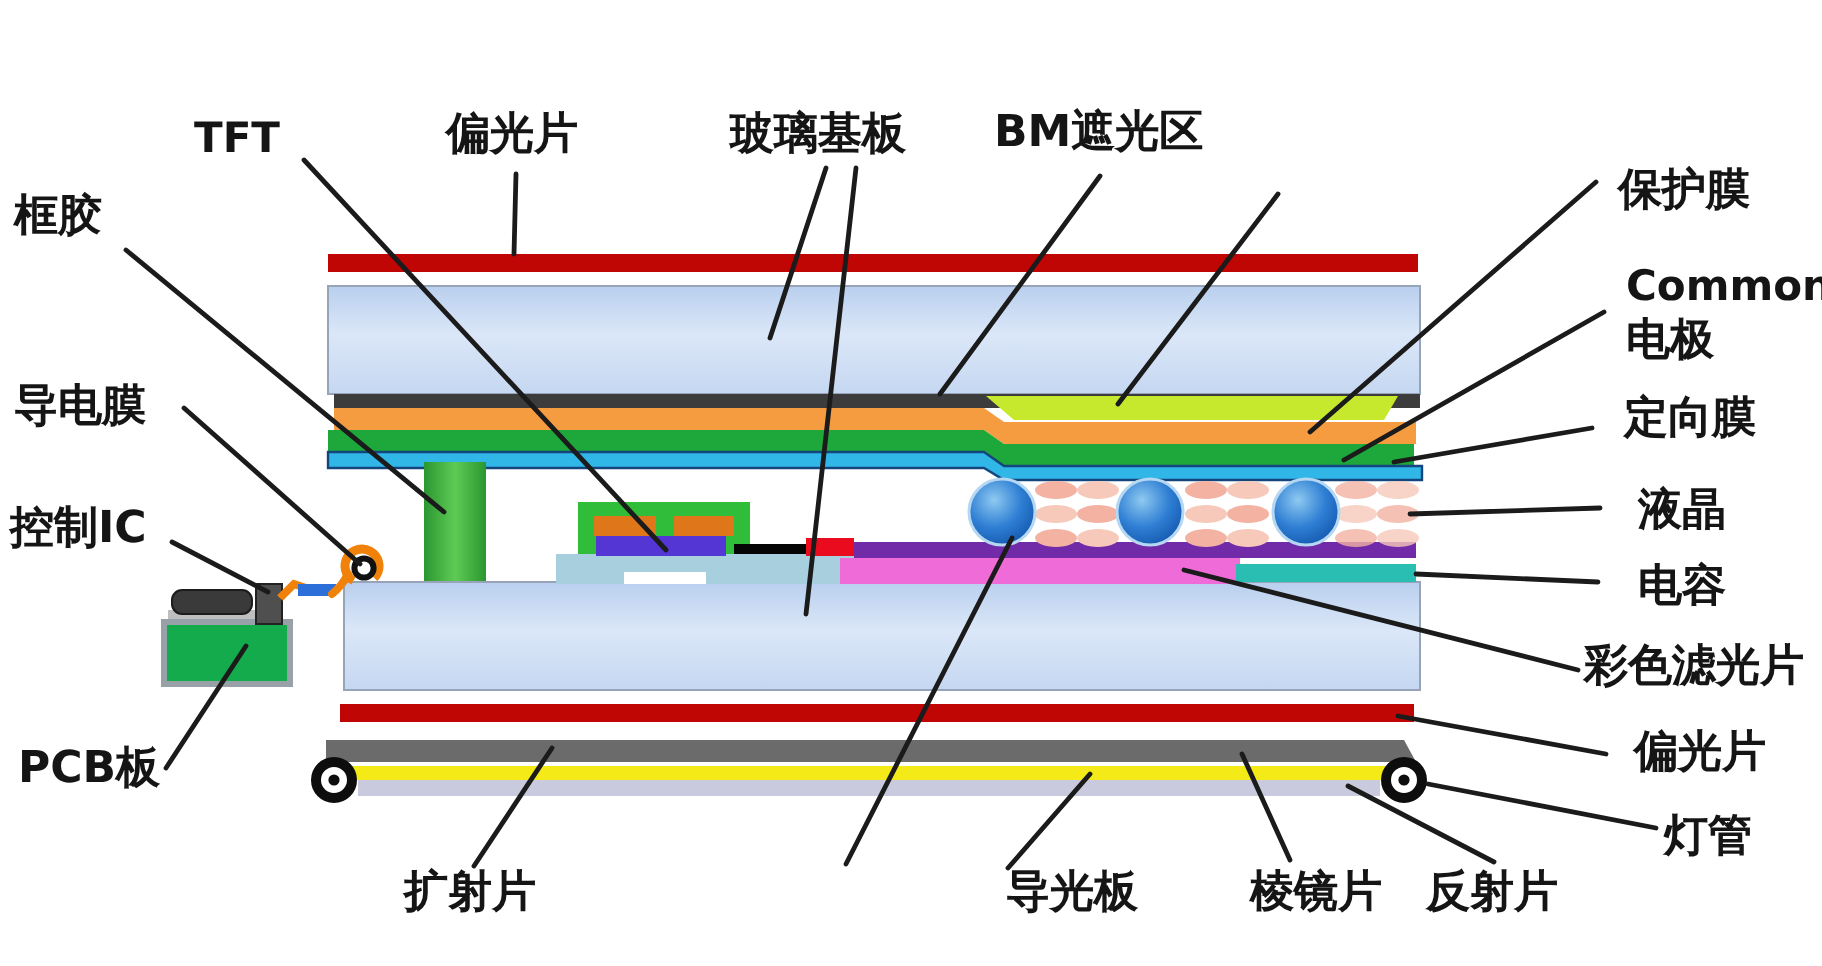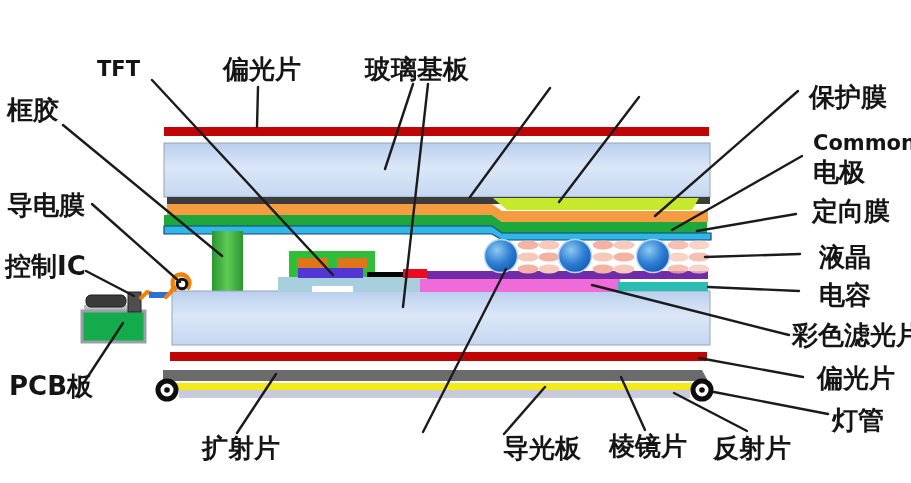--- a/index.html
+++ b/index.html
@@ -1,19 +1,19 @@
 <!DOCTYPE html>
 <html><head>
 <meta charset="utf-8">
 <style>
   html,body{margin:0;padding:0;background:#ffffff;}
   #stage{position:relative;width:911px;height:483px;background:#ffffff;overflow:hidden;
          font-family:"DejaVu Sans","Liberation Sans",sans-serif;}
   #diagram-svg{position:absolute;left:0;top:0;}
-  .lbl{position:absolute;font-weight:bold;color:#151515;font-size:26px;line-height:1.05;white-space:nowrap;}
+  .lbl{position:absolute;font-weight:bold;color:#151515;font-size:22px;line-height:1.05;white-space:nowrap;}
   .lbl.latin{font-size:21px;}
 </style>
 </head>
 <body>
 
 <div id="stage">
 
   <svg id="diagram-svg" width="911" height="483" viewBox="0 0 911 483">
     <defs>
       <linearGradient id="gGlass" x1="0" y1="0" x2="0" y2="1">
@@ -130,31 +130,32 @@
       <line x1="63" y1="125" x2="222" y2="256"></line>
       <line x1="92" y1="204" x2="180" y2="282"></line>
       <line x1="86" y1="271" x2="134" y2="296"></line>
       <line x1="83" y1="384" x2="123" y2="323"></line>
     </g>
   </svg>
 
   <div class="lbl latin" style="left:97px;top:58px;">TFT</div>
   <div class="lbl" style="left:223px;top:56px;">偏光片</div>
   <div class="lbl" style="left:365px;top:56px;">玻璃基板</div>
+  <div class="lbl" style="left:497px;top:55px;">BM遮光区</div>
   <div class="lbl" style="left:809px;top:84px;">保护膜</div>
   <div class="lbl latin" style="left:813px;top:132px;">Common</div>
   <div class="lbl" style="left:813px;top:159px;">电极</div>
   <div class="lbl" style="left:812px;top:198px;">定向膜</div>
   <div class="lbl" style="left:819px;top:244px;">液晶</div>
   <div class="lbl" style="left:819px;top:282px;">电容</div>
   <div class="lbl" style="left:792px;top:322px;">彩色滤光片</div>
   <div class="lbl" style="left:817px;top:365px;">偏光片</div>
   <div class="lbl" style="left:832px;top:407px;">灯管</div>
   <div class="lbl" style="left:202px;top:435px;">扩射片</div>
   <div class="lbl" style="left:503px;top:435px;">导光板</div>
-  <div class="lbl" style="left:609px;top:435px;font-family:Liberation Mono, monospace;">棱镜片</div>
+  <div class="lbl" style="left:625px;top:435px;">棱镜片</div>
   <div class="lbl" style="left:713px;top:435px;">反射片</div>
   <div class="lbl" style="left:7px;top:97px;text-align:center;">框胶</div>
   <div class="lbl" style="left:7px;top:192px;">导电膜</div>
   <div class="lbl" style="left:5px;top:253px;">控制IC</div>
   <div class="lbl" style="left:9px;top:373px;">PCB板</div>
 
 </div>
 
 </body></html>

